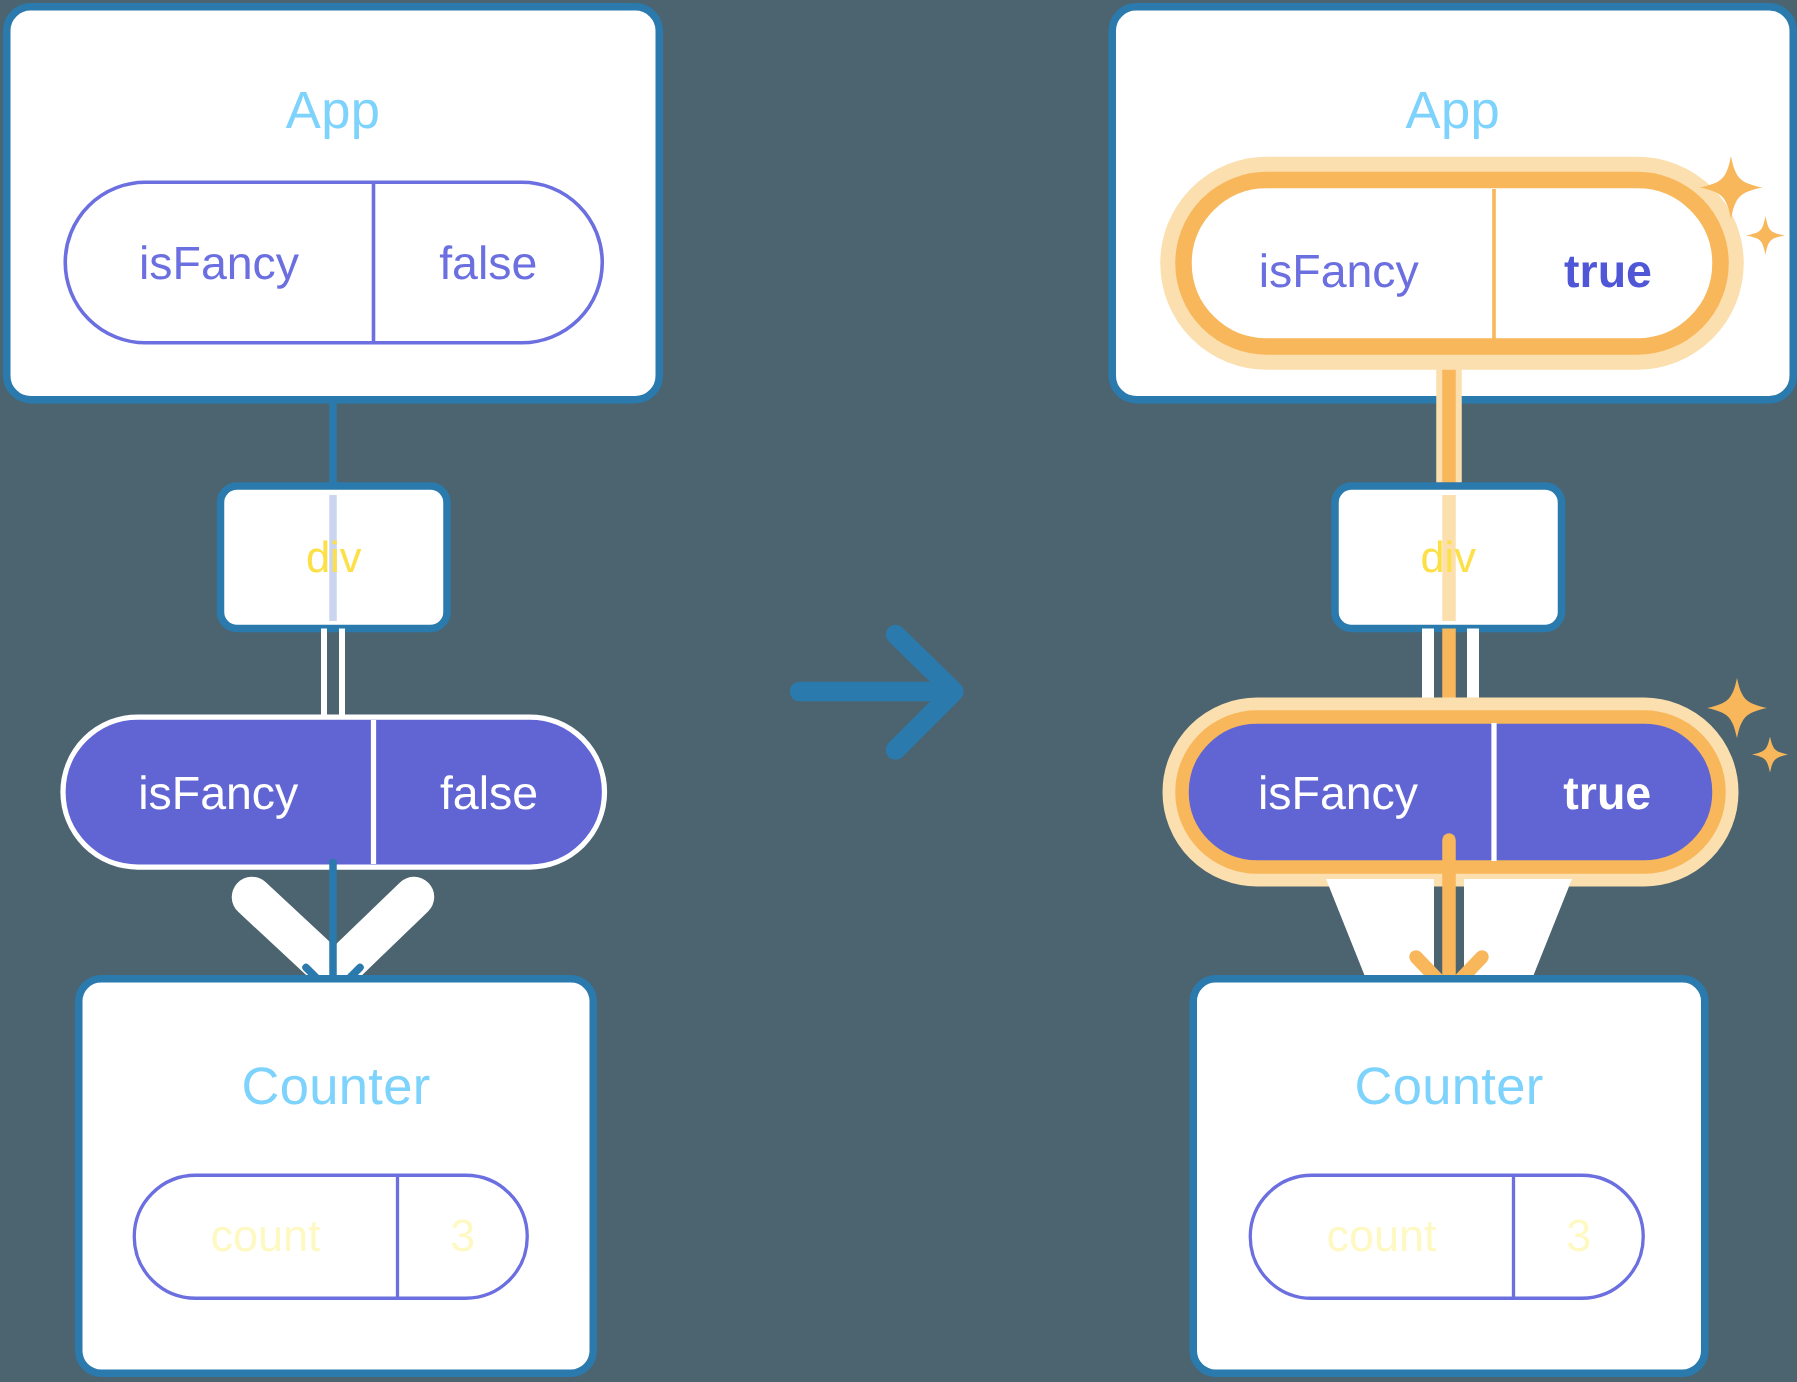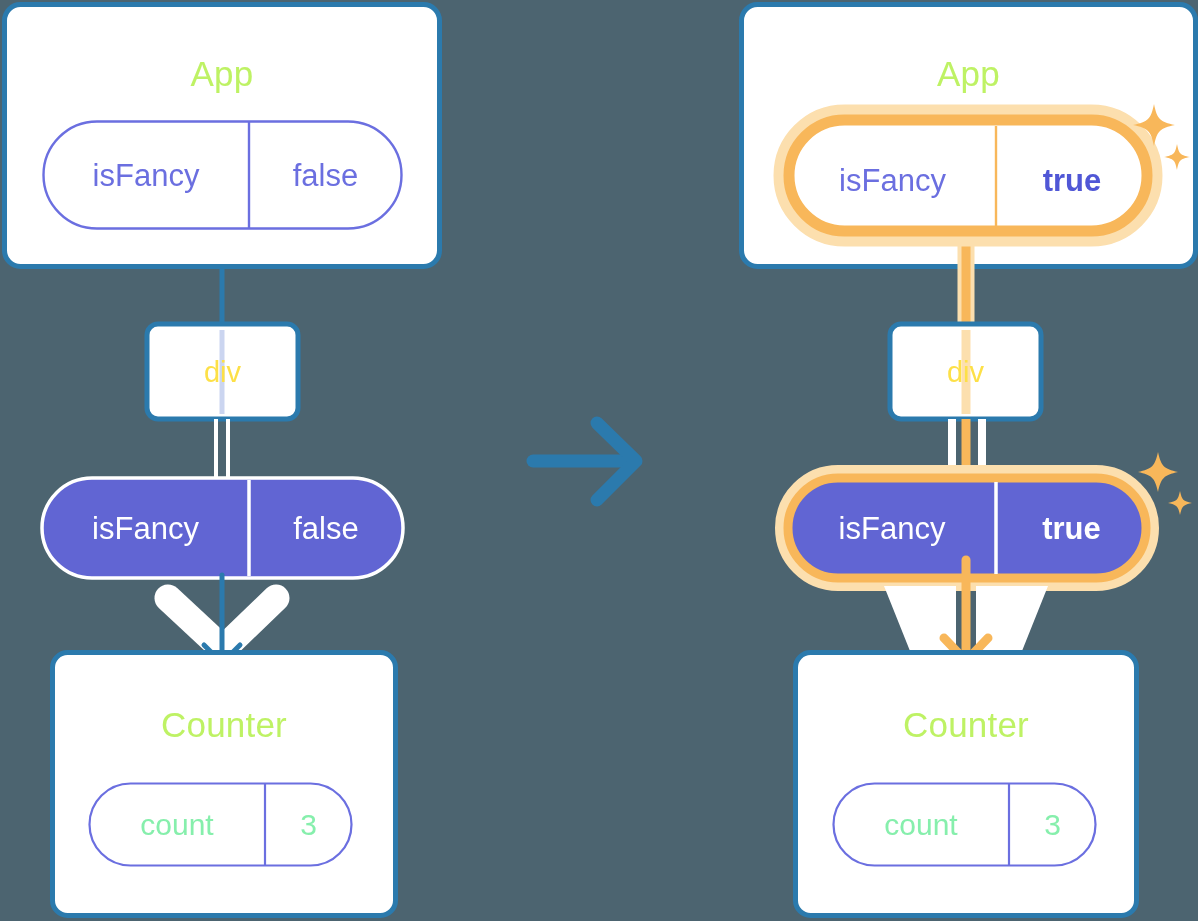--- a/index.html
+++ b/index.html
@@ -25,21 +25,21 @@
     left: 0; top: 0;
     width: 1198px;
     height: 921px;
   }
   .txt {
     position: absolute;
     white-space: nowrap;
     pointer-events: none;
   }
   .comp-title {
-    color: #bef264;
+    color: #7dd3fc;
     font-size: 35px;
     font-weight: 400;
     letter-spacing: 0.2px;
   }
   .div-label {
     color: #fde047;
     font-size: 29px;
     font-weight: 400;
   }
   .pill-text-outline {
@@ -56,21 +56,21 @@
     color: #FFFFFF;
     font-size: 31px;
     font-weight: 400;
   }
   .pill-text-solid-b {
     color: #FFFFFF;
     font-size: 31px;
     font-weight: 700;
   }
   .count-text {
-    color: #86efac;
+    color: #fef9c3;
     font-size: 30px;
     font-weight: 400;
   }
 </style>
 </head>
 <body>
 
 <div id="stage">
 
   <svg class="layer" viewBox="0 0 1198 921" xmlns="http://www.w3.org/2000/svg">

